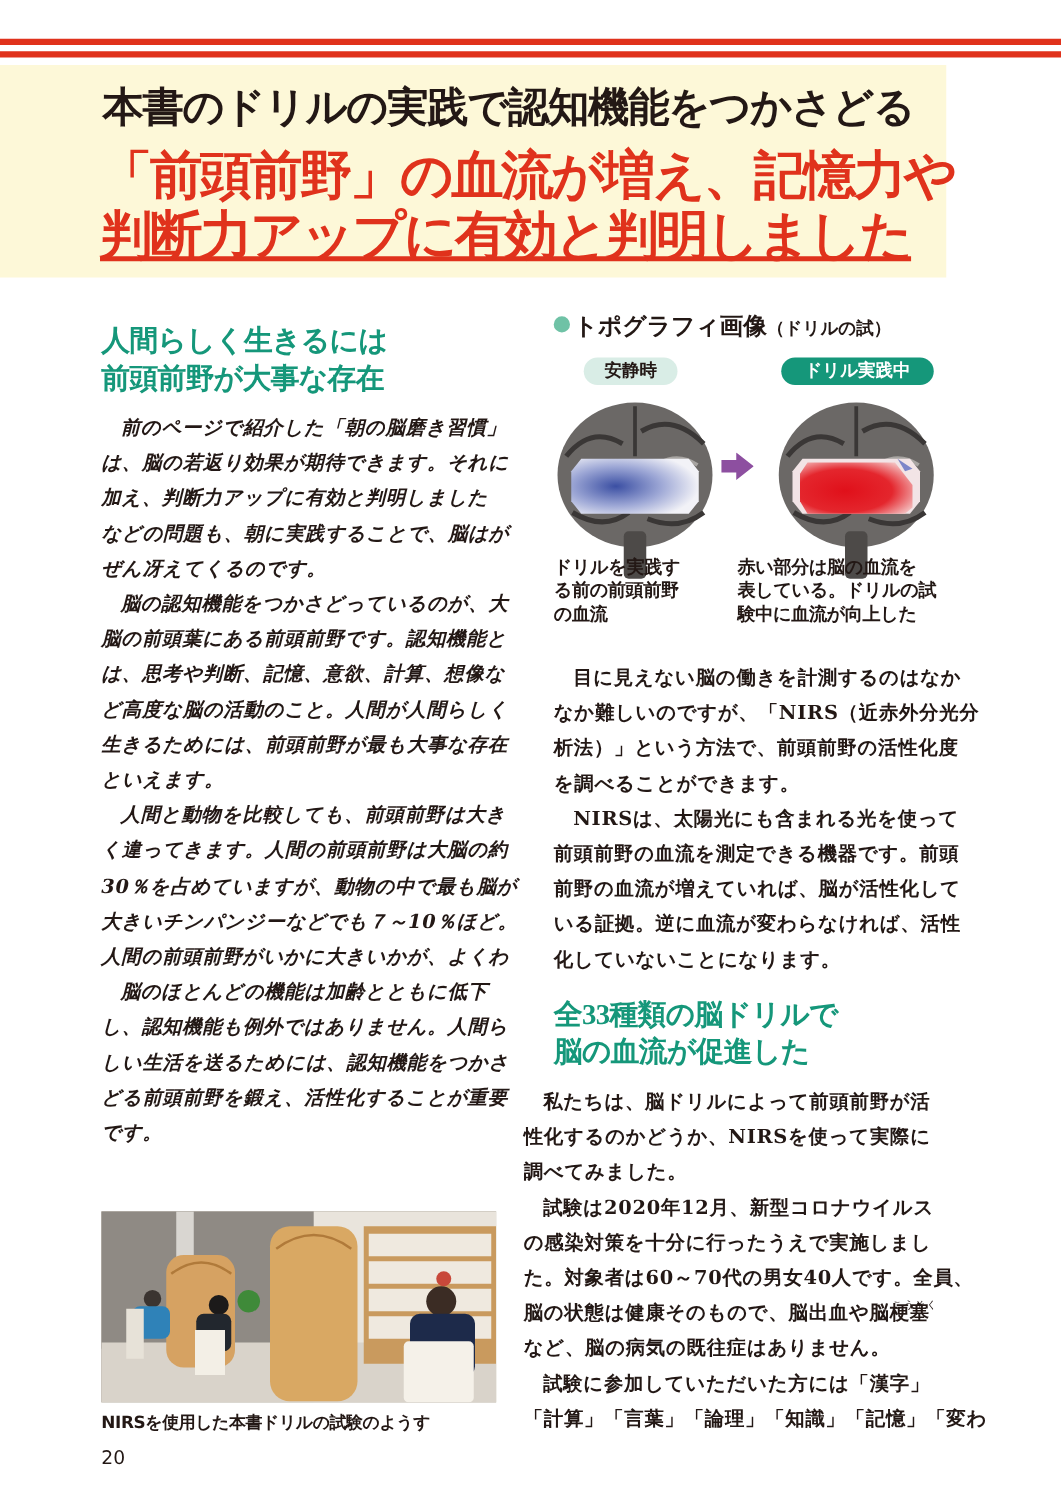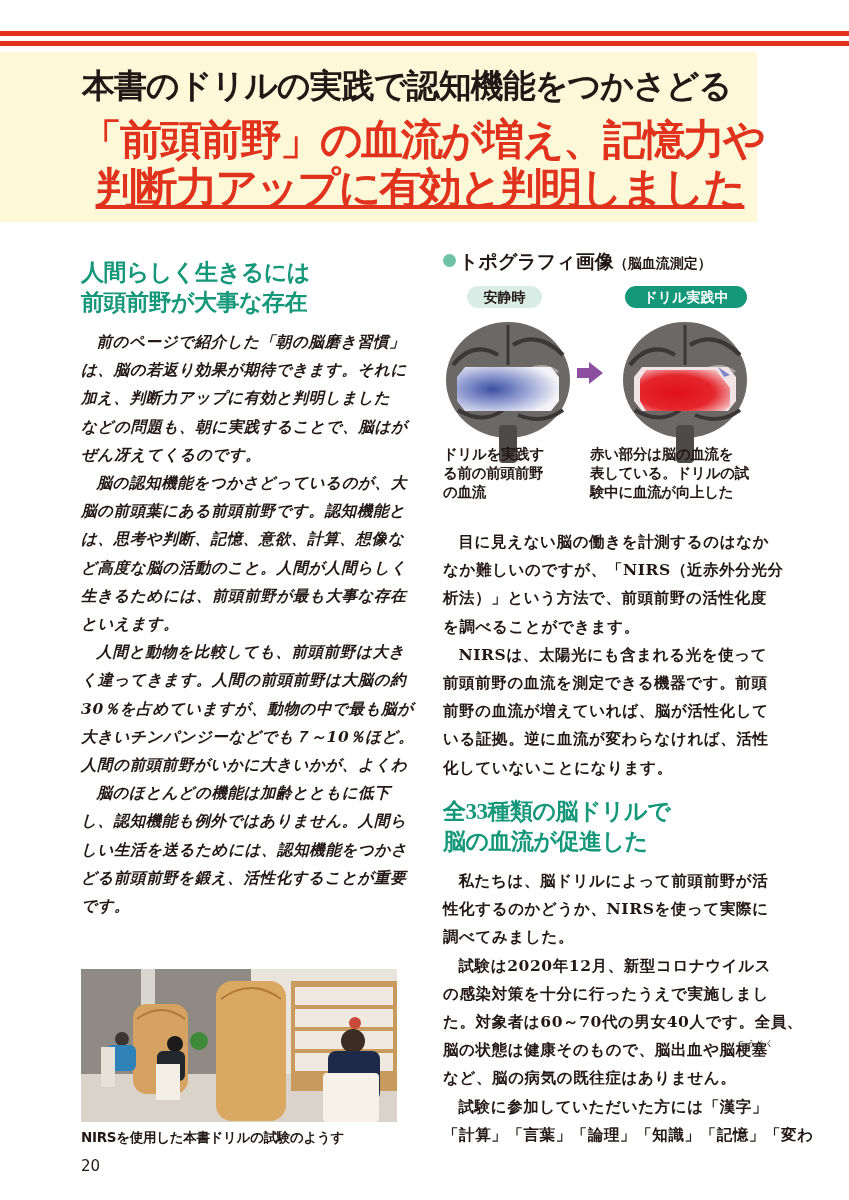--- a/index.html
+++ b/index.html
@@ -15,21 +15,21 @@
     background: #fdf8d8;
   }
   .headline-1 {
     position: absolute; left: 82px; top: 66px; width: 660px;
     font-family: "DejaVu Sans", sans-serif; font-weight: bold;
     font-size: 33px; letter-spacing: -1px; line-height: 40px; white-space: nowrap;
   }
   .headline-2, .headline-3 {
     position: absolute; left: 80px; width: 680px;
     font-family: "DejaVu Sans", sans-serif; font-weight: bold;
-    font-size: 42px; letter-spacing: -2px; line-height: 50px; white-space: nowrap; text-align: center;
+    font-size: 42px; letter-spacing: -2px; line-height: 50px; white-space: nowrap;
   }
   .headline-2 { top: 115px; }
   .headline-3 { top: 163px; text-decoration: underline; }
 
   .section-heading {
     position: absolute; font-family: Liberation Serif, serif; font-weight: bold;
     font-size: 23px; line-height: 30px; letter-spacing: -0.5px; white-space: nowrap;
   }
 
   .body-text {
@@ -152,21 +152,21 @@
     <circle cx="118" cy="72" r="9" fill="#3f8a39"></circle>
     <circle cx="272" cy="72" r="12" fill="#3b2c24"></circle>
     <rect x="247" y="82" width="52" height="50" rx="8" fill="#1d2a4a"></rect>
     <rect x="242" y="104" width="56" height="49" rx="4" fill="#f5f1e9"></rect>
   </svg>
 </div>
 <div class="photo-caption">NIRSを使用した本書ドリルの試験のようす</div>
 <div class="page-number">20</div>
 
 <div class="figure-title">
-  <span class="dot" style="background:#6fc2a6"></span><span>トポグラフィ画像</span><span class="sub">（脳血流測定）</span>
+  <span class="dot" style="background:#6fc2a6"></span><span>トポグラフィ画像</span><span class="sub">（ドリルの試）</span>
 </div>
 
 <div class="pill" style="left:467px; top:286px; width:75px; background:#d9ede6; color:#231815;">安静時</div>
 <div class="pill" style="left:625px; top:286px; width:122px; background:#15977a; color:#ffffff;">ドリル実践中</div>
 
 <div class="brain" style="left:443px; top:315px;">
   <svg width="130" height="150" viewBox="0 0 130 150">
     <defs>
       <radialGradient id="gBlue" cx="35%" cy="50%" r="65%">
         <stop offset="0%" stop-color="#3b4fa3"></stop>
@@ -232,21 +232,21 @@
     <span class="line" style="text-indent:0">いる証拠。逆に血流が変わらなければ、活性</span>
     <span class="line" style="text-indent:0">化していないことになります。</span>
   </p>
 </div>
 
 <div class="section-heading" style="left:443px; top:797px; color:#15977a;">
   <div>全33種類の脳ドリルで</div>
   <div>脳の血流が促進した</div>
 </div>
 
-<div class="body-text" style="left:443px; top:867px; width:320px;">
+<div class="body-text" style="left:419px; top:867px; width:320px;">
   <p>
     <span class="line">私たちは、脳ドリルによって前頭前野が活</span>
     <span class="line" style="text-indent:0">性化するのかどうか、NIRSを使って実際に</span>
     <span class="line" style="text-indent:0">調べてみました。</span>
   </p>
   <p>
     <span class="line">試験は2020年12月、新型コロナウイルス</span>
     <span class="line" style="text-indent:0">の感染対策を十分に行ったうえで実施しまし</span>
     <span class="line" style="text-indent:0">た。対象者は60～70代の男女40人です。全員、</span>
     <span class="line" style="text-indent:0"><span>脳の状態は健康そのもので、脳出血や脳</span><span class="ruby"><span>梗塞</span><span class="rt">こうそく</span></span></span>

